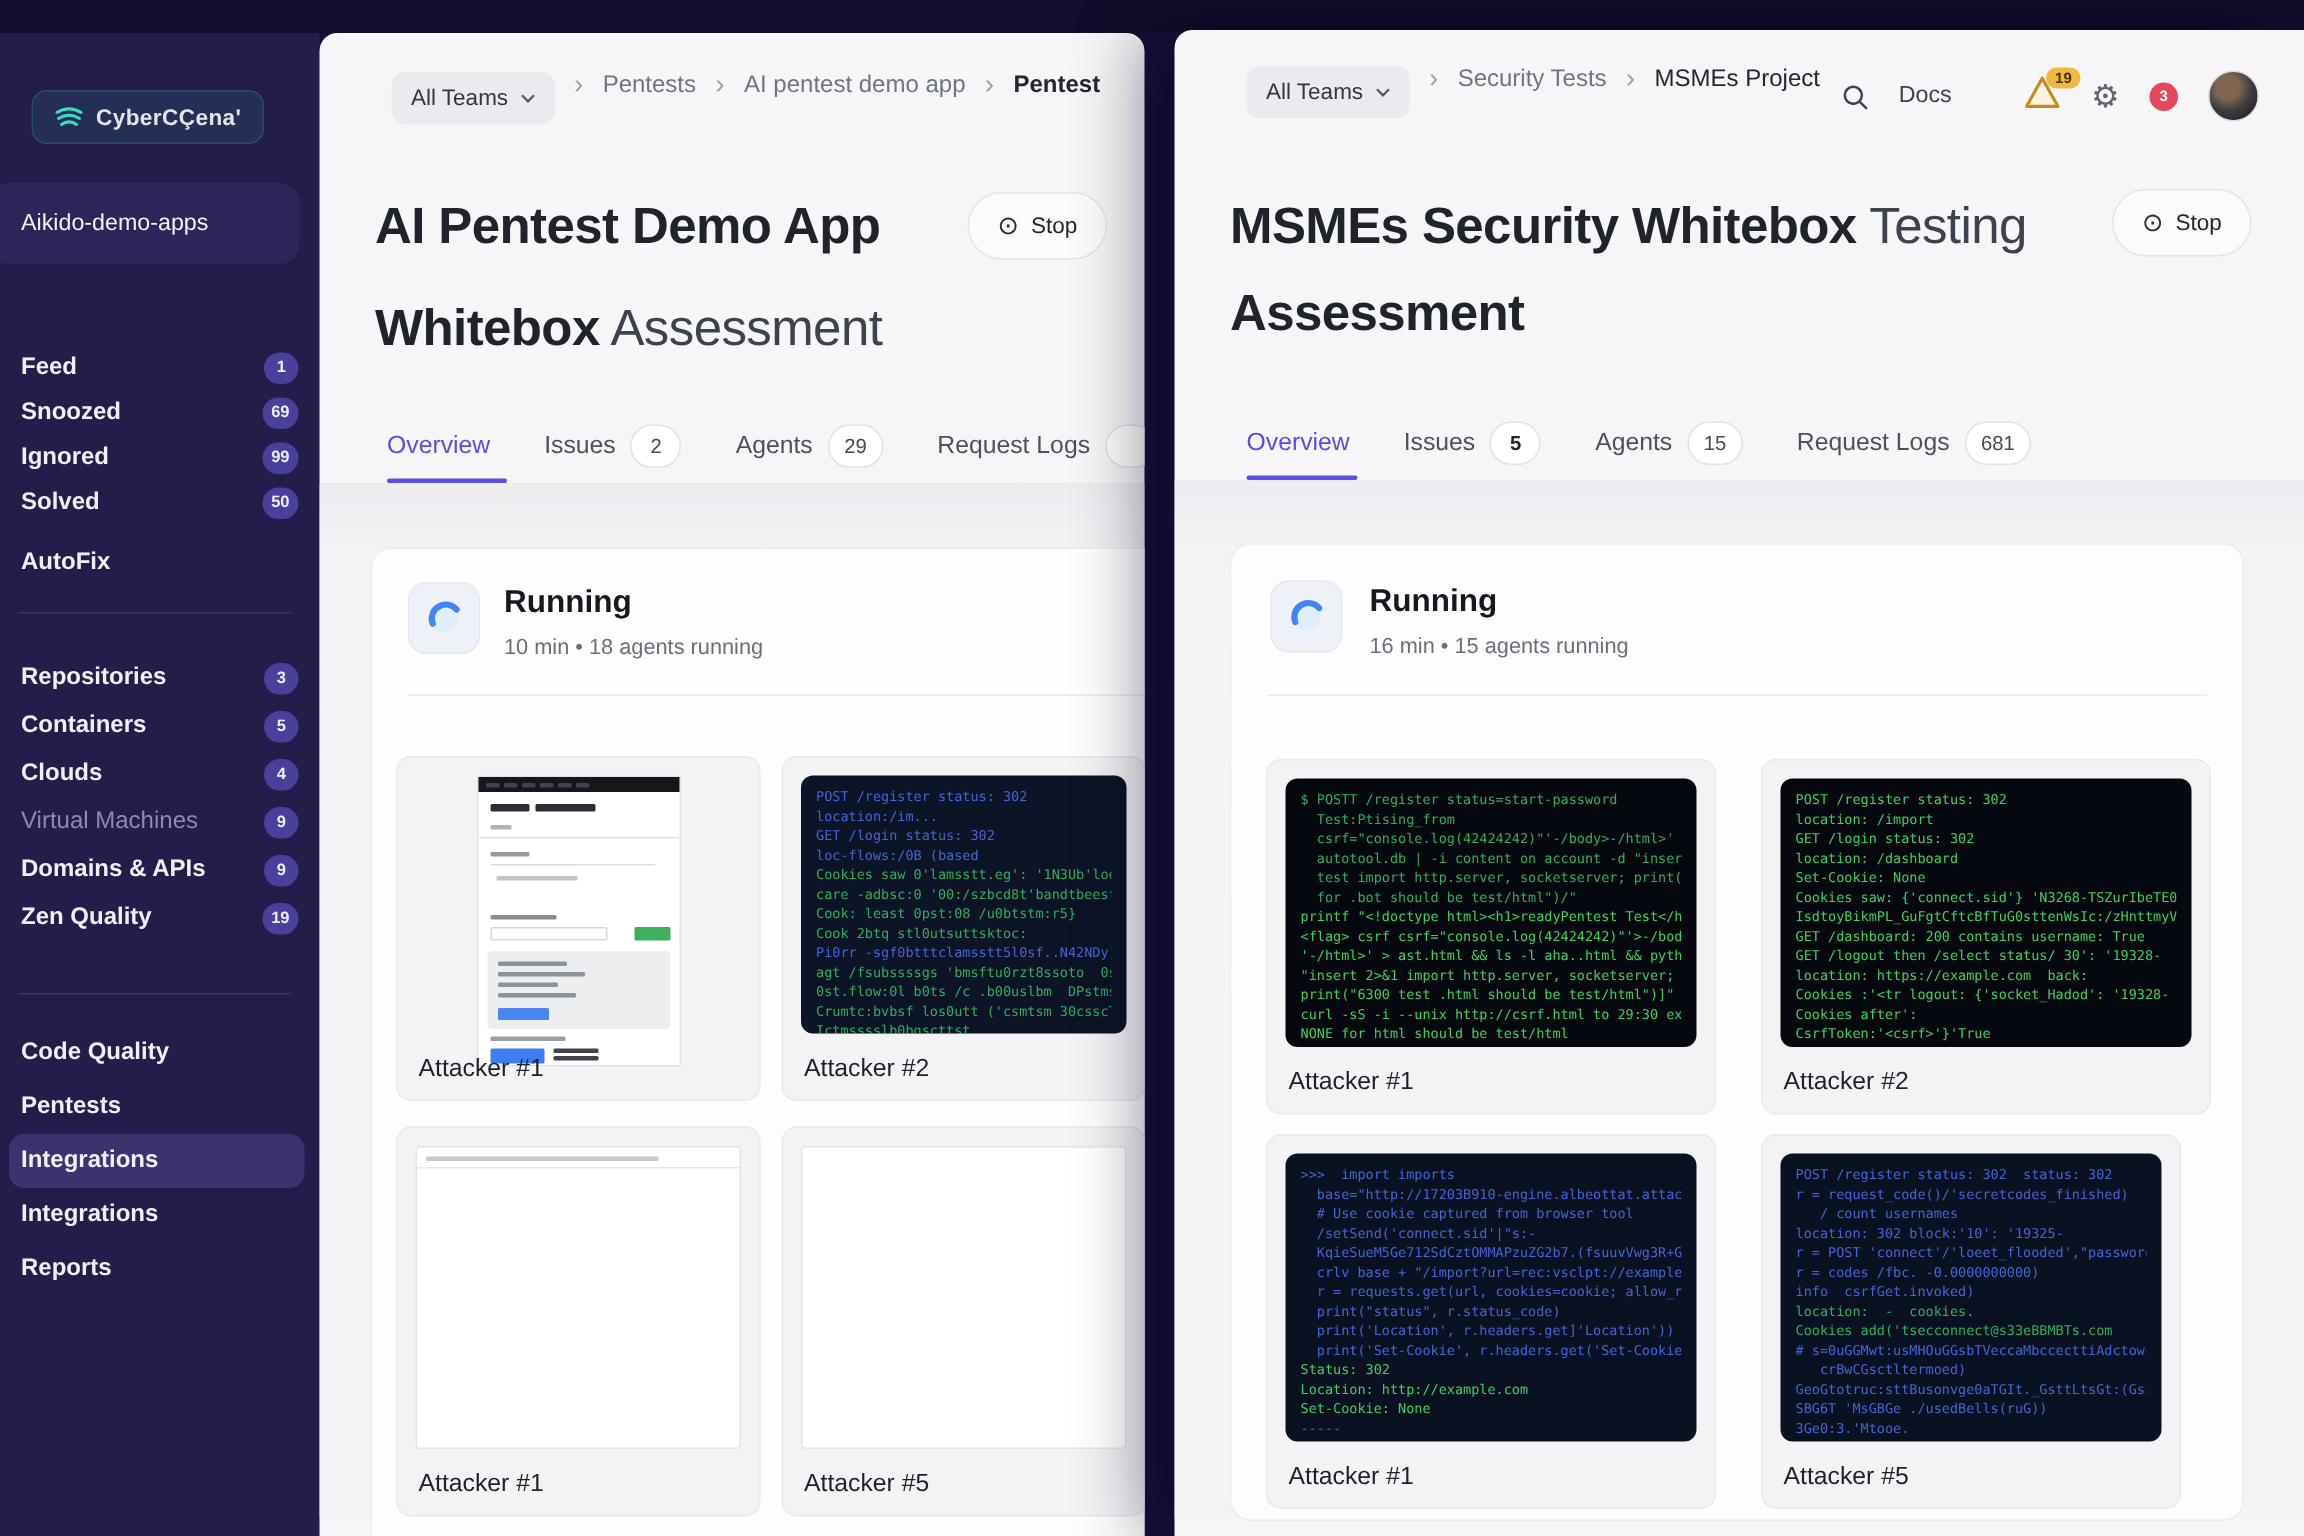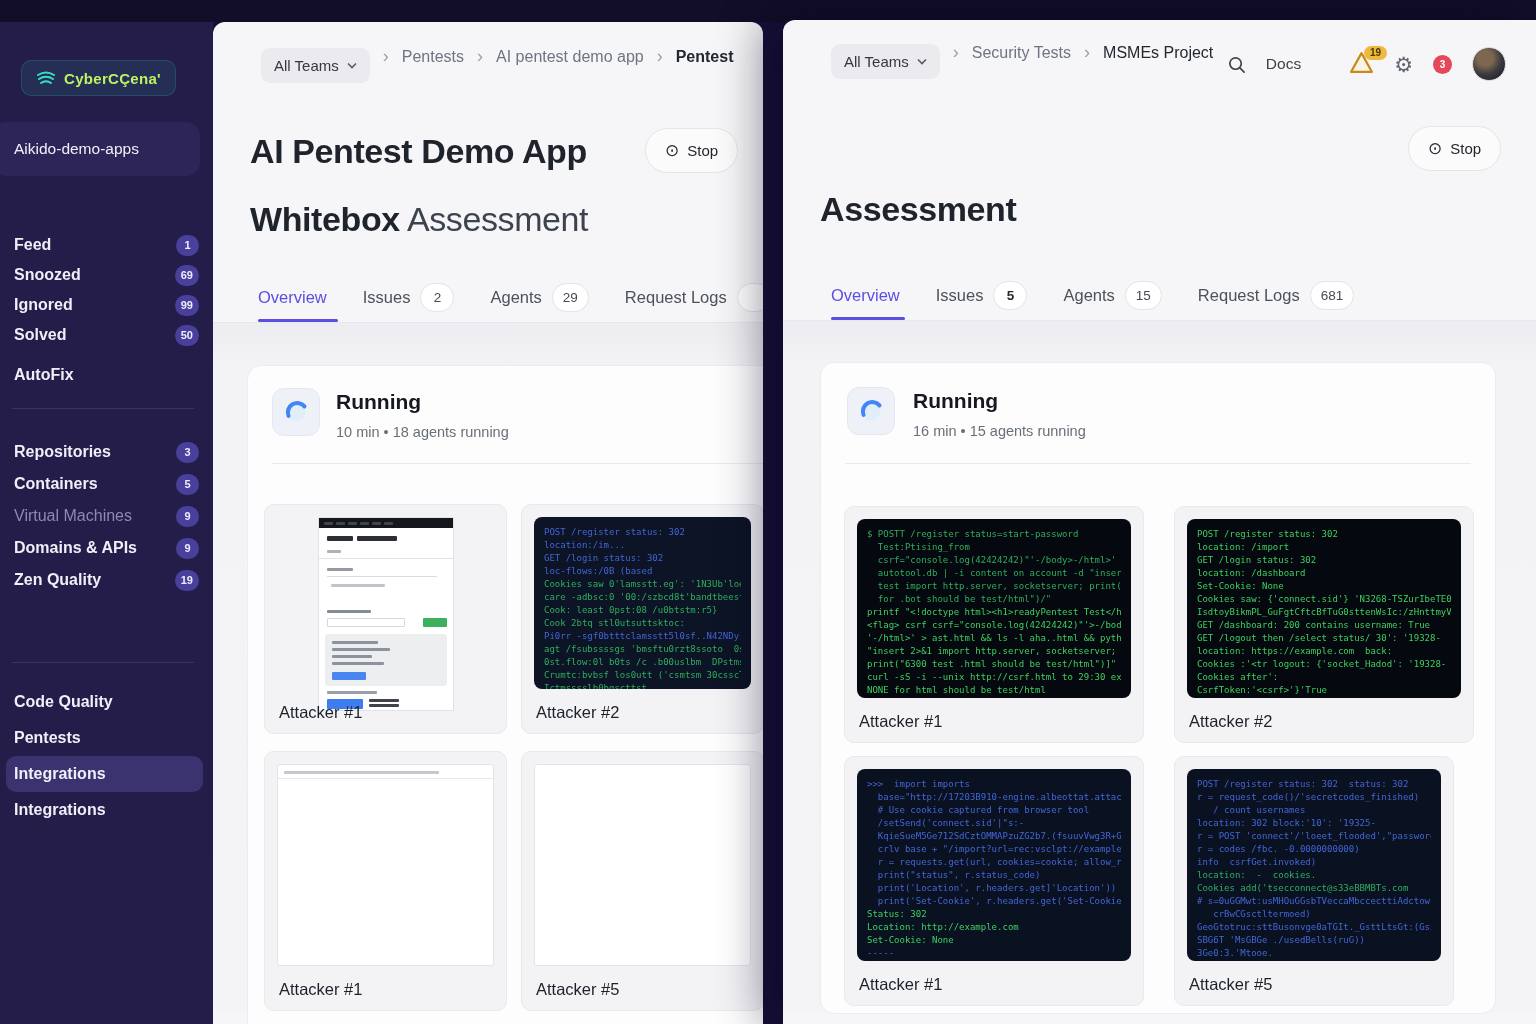--- a/index.html
+++ b/index.html
@@ -4,21 +4,21 @@
 <style>
   html,body{margin:0;padding:0;background:#130e2b;}
   *{box-sizing:border-box;font-family:"Liberation Sans",sans-serif;}
   .stage{position:relative;width:1536px;height:1024px;overflow:hidden;background:#161039;}
   .topstrip{position:absolute;left:0;top:0;width:100%;height:22px;background:#120d28;}
 
   
   .sidebar{position:absolute;left:0;top:22px;width:213px;height:1002px;background:#241c49;}
   .logo-pill{position:absolute;left:21px;top:38px;height:36px;padding:0 14px;display:flex;align-items:center;gap:8px;
              background:rgba(47,217,192,.10);border:1px solid rgba(47,217,192,.18);border-radius:10px;cursor:pointer;}
-  .logo-text{color:#bef264;font-weight:700;font-size:15px;letter-spacing:.3px;}
+  .logo-text{color:#e5e5e5;font-weight:700;font-size:15px;letter-spacing:.3px;}
   .org-box{position:absolute;left:-8px;top:100px;width:208px;height:54px;background:#2d2557;border-radius:14px;
            display:flex;align-items:center;padding-left:22px;color:#f2f0fa;font-size:15.5px;font-weight:500;cursor:pointer;}
   .side-group{position:absolute;left:6px;right:10px;text-align:center;}
   .sg0{top:208px;} .sg1{top:338px;} .sg2{top:414px;} .sg3{top:662px;}
   .sg0 .side-item,.sg1 .side-item{height:30px;}
   .sg2 .side-item{height:32px;}
   .sg3 .side-item{height:36px;}
   .side-item{position:relative;display:flex;align-items:center;padding:0 10px 0 8px;color:#f0eef8;
              font-size:16px;font-weight:600;border-radius:10px;cursor:pointer;}
   .side-item.dim{color:#8e88b5;font-weight:500;}
@@ -138,20 +138,24 @@
     <div class="side-div sd1"></div>
     <div class="side-group sg2">
         <div class="side-item">
           <span>Repositories</span>
           <span class="side-badge">3</span>
         </div>
         <div class="side-item">
           <span>Containers</span>
           <span class="side-badge">5</span>
         </div>
+        <div class="side-item">
+          <span>Clouds</span>
+          <span class="side-badge">4</span>
+        </div>
         <div class="side-item dim">
           <span>Virtual Machines</span>
           <span class="side-badge">9</span>
         </div>
         <div class="side-item">
           <span>Domains &amp; APIs</span>
           <span class="side-badge">9</span>
         </div>
         <div class="side-item">
           <span>Zen Quality</span>
@@ -164,20 +168,23 @@
           <span>Code Quality</span>
         </div>
         <div class="side-item">
           <span>Pentests</span>
         </div>
         <div class="side-item active">
           <span>Integrations</span>
         </div>
         <div class="side-item">
           <span>Integrations</span>
+        </div>
+        <div class="side-item">
+          <span>Reports</span>
         </div>
       </div>
   </div>
 
   <div class="window win-left">
     <div class="crumbs" style="left:48px;top:26px;">
       <div class="team-pill">
         <span>All Teams</span>
         <svg width="10" height="7" viewBox="0 0 10 7" fill="none" stroke="#565b64" stroke-width="1.6">
             <path d="M1 1.5 L5 5.5 L9 1.5"></path>
@@ -334,20 +341,21 @@
         <svg width="25" height="23" viewBox="0 0 24 22" fill="#f8f3e2" stroke="#c8881a" stroke-width="2" stroke-linejoin="round">
             <path d="M12 2 L22 20 H2 Z"></path>
           </svg>
         <span class="warn-badge">19</span>
       </span>
       <span class="gear">⚙</span>
       <span class="red-badge">3</span>
       <span class="avatar"></span>
     </div>
 
+    <div class="h1" style="left:37px;top:112px;"><b>MSMEs Security Whitebox</b><span class="lt"> Testing</span></div>
     <div class="h1" style="left:37px;top:170px;"><b>Assessment</b></div>
 
     <div class="stop-btn" style="left:625px;top:106px;">
       <span class="stop-ic">⊙</span>
       <span>Stop</span>
     </div>
 
     <div class="tabs" style="left:48px;top:258px;">
       <div class="tab active">
           <span>Overview</span>

